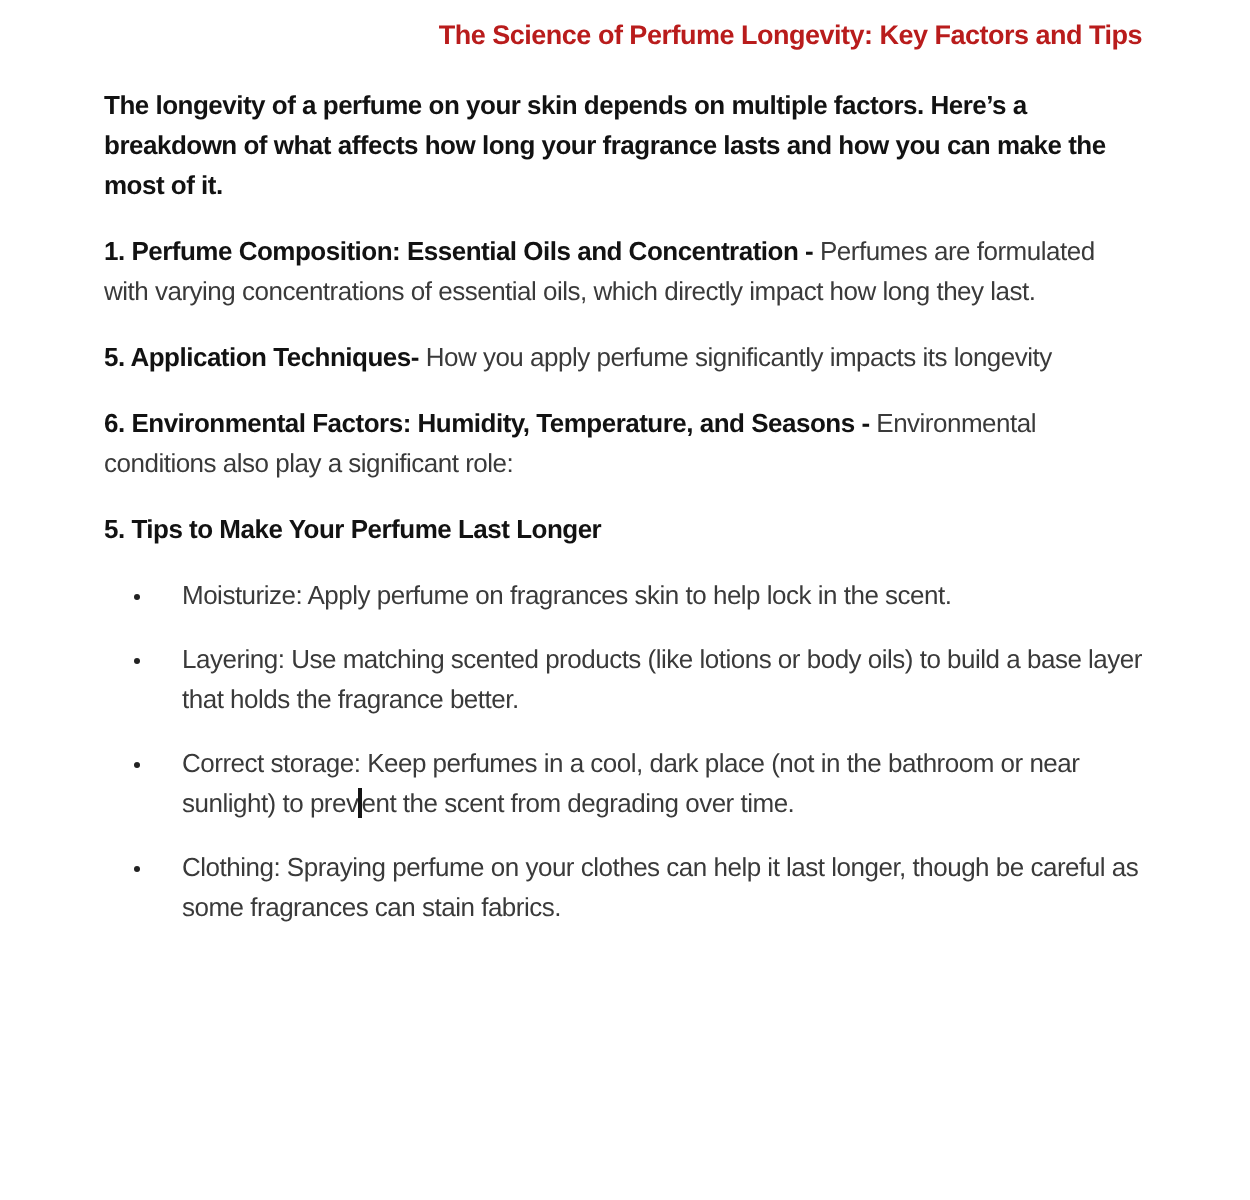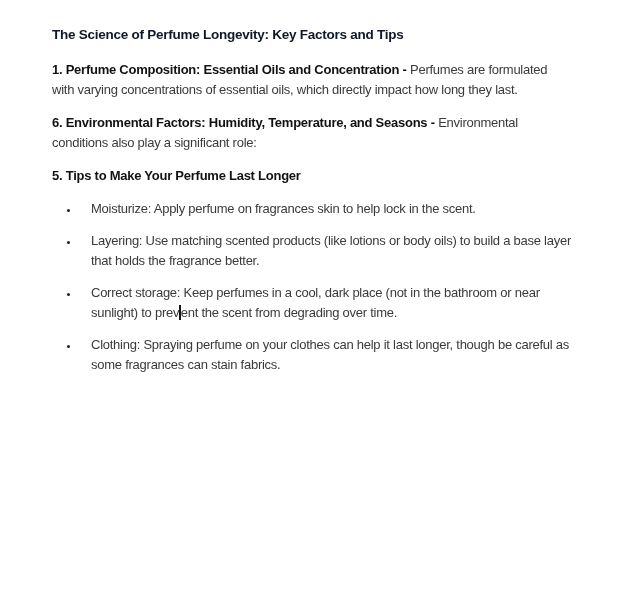--- a/index.html
+++ b/index.html
@@ -20,23 +20,23 @@
     font-family: "Liberation Sans", sans-serif;
     font-size: 13px;
     line-height: 20px;
     letter-spacing: -0.25px;
     color: #3a3a3a;
     background: #ffffff;
   }
   .doc-title {
     font-size: 13.5px;
     font-weight: 700;
-    color: #0f172a;
-    text-align: left;
-    margin: 17px 0 16px 0;
+    color: #b91c1c;
+    text-align: right;
+    margin: 0 0 16px 0;
     line-height: 18px;
   }
   p.para {
     margin: 0 0 13px 0;
   }
   .bold, .b {
     font-weight: 700;
     color: #121212;
   }
   ul.tips {
@@ -60,28 +60,32 @@
     vertical-align: -3px;
   }
 </style>
 </head>
 <body>
 
 <div class="page">
 
   <h1 class="doc-title">The Science of Perfume Longevity: Key Factors and Tips</h1>
 
+  <p class="para bold">The longevity of a perfume on your skin depends on multiple factors. Here’s a breakdown of what affects how long your fragrance lasts and how you can make the most of it.</p>
 
   <p class="para">
     <span class="b">1. Perfume Composition: Essential Oils and Concentration -</span><span> Perfumes are formulated with varying concentrations of essential oils, which directly impact how long they last.</span>
   </p>
 
 
 
 
+  <p class="para">
+    <span class="b">5. Application Techniques-</span><span> How you apply perfume significantly impacts its longevity</span>
+  </p>
 
   <p class="para">
     <span class="b">6. Environmental Factors: Humidity, Temperature, and Seasons -</span><span> Environmental conditions also play a significant role:</span>
   </p>
 
   <p class="para bold">5. Tips to Make Your Perfume Last Longer</p>
 
   <ul class="tips">
     <li>Moisturize: Apply perfume on fragrances skin to help lock in the scent.</li>
     <li>Layering: Use matching scented products (like lotions or body oils) to build a base layer that holds the fragrance better.</li>

